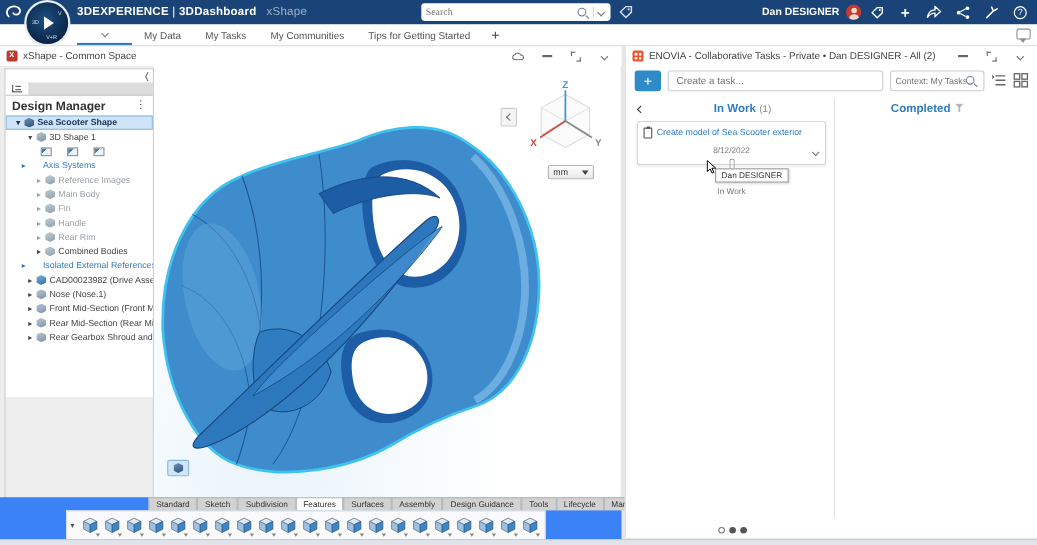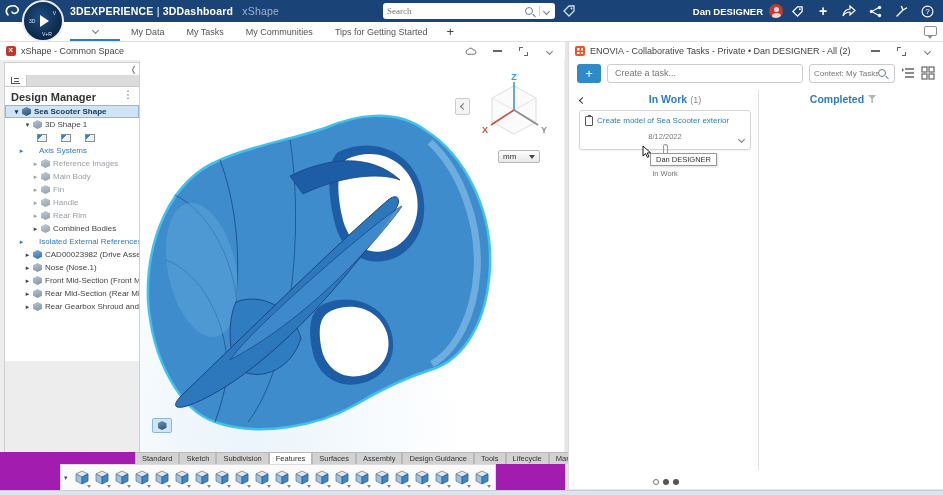--- a/index.html
+++ b/index.html
@@ -93,21 +93,21 @@
   
   .viewport { position:absolute; left:140px; top:18px; width:424px; height:434px; background:radial-gradient(circle at 25% 85%, #eaf4fb 0%, #ffffff 45%); overflow:hidden; }
   .vp-back { position:absolute; left:315px; top:38px; width:15px; height:17px; background:#f4f4f4; border:1px solid #ccc; border-radius:2px; display:flex; align-items:center; justify-content:center; cursor:pointer; }
   .vp-back .chev { transform:rotate(135deg); margin-left:2px; }
   .units { position:absolute; left:358px; top:90px; width:42px; height:13px; border:1px solid #b5b5b5; background:linear-gradient(#fdfdfd,#e9e9e9); border-radius:2px; font-size:8px; color:#333; display:flex; align-items:center; padding:0 4px; cursor:pointer; }
   .units .tri { margin-left:auto; width:0; height:0; border-left:3px solid transparent; border-right:3px solid transparent; border-top:4px solid #444; }
   .robot-btn { position:absolute; left:12px; top:358px; width:20px; height:15px; background:#cfe6f7; border:1px solid #8ab8dd; border-radius:2px; display:flex; align-items:center; justify-content:center; cursor:pointer; }
   .robot-btn .tic { margin:0; }
 
   
-  .dock { position:absolute; left:0; bottom:0; width:565px; height:41px; background:#a21caf; }
+  .dock { position:absolute; left:0; bottom:0; width:565px; height:41px; background:#3b82f6; }
   .ribbon-tabs { position:absolute; left:135px; top:0; height:12px; display:flex; }
   .rtab { font-size:7.5px; color:#333; background:#d2d2d2; border:1px solid #b9b9b9; border-bottom:0; padding:1px 6px 0; white-space:nowrap; cursor:pointer; }
   .rtab.tab-active { background:#fff; }
   .toolbar { position:absolute; left:60px; top:12px; height:28px; display:flex; align-items:center; gap:1px; background:#fafafa; border:1px solid #ddd; padding:0 3px; }
   .tb-chev { font-size:7px; color:#555; margin-right:3px; cursor:pointer; }
   .tool { width:20px; height:24px; position:relative; display:flex; align-items:center; justify-content:center; cursor:pointer; border-radius:2px; }
   .tool::after { content:""; position:absolute; right:1px; bottom:2px; border-left:2.5px solid transparent; border-right:2.5px solid transparent; border-top:3px solid #888; }
 
   
   .rtoolbar { position:absolute; left:0; top:18px; right:0; height:26px; display:flex; align-items:center; padding:0 8px; gap:6px; }

